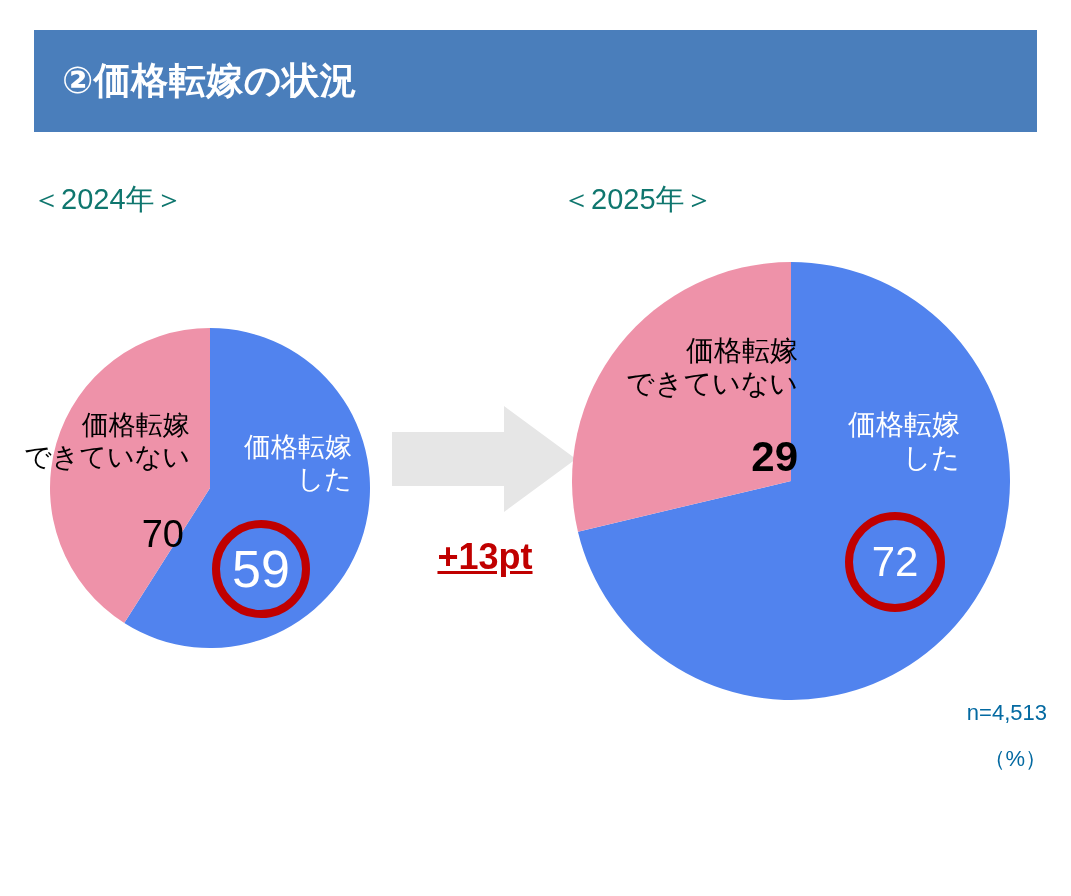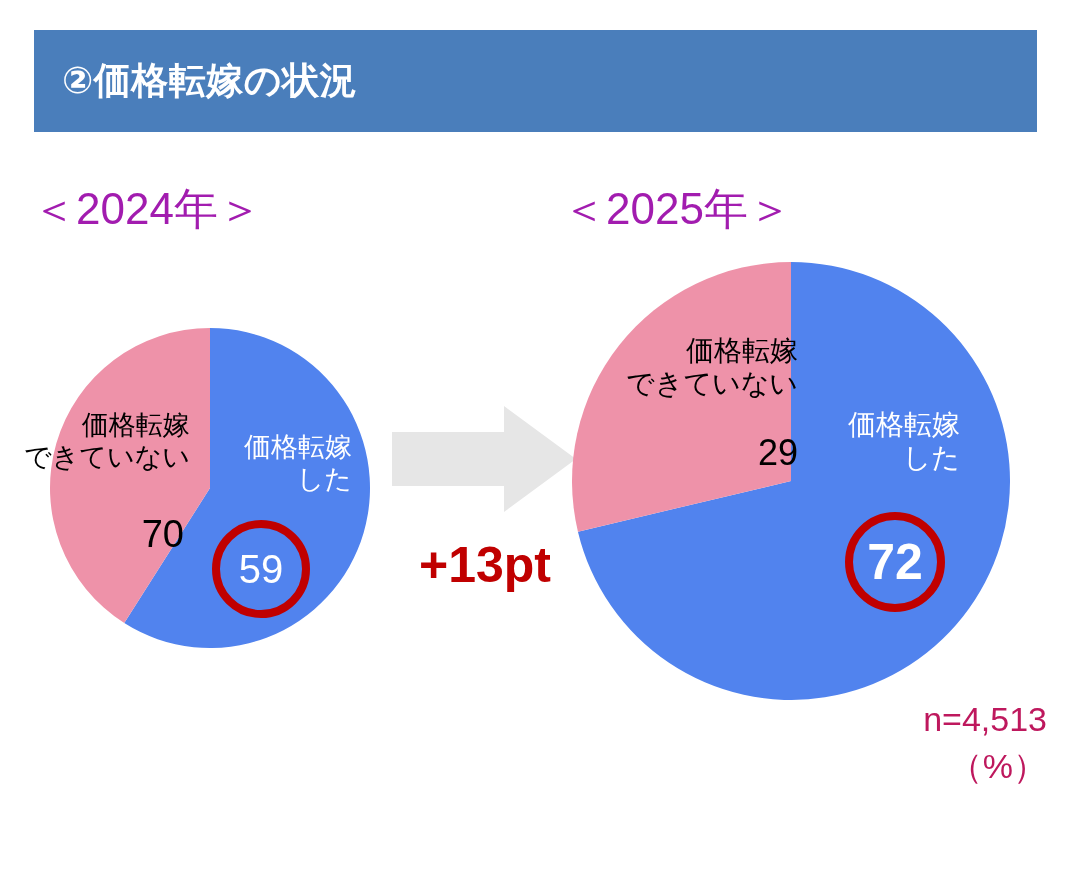--- a/index.html
+++ b/index.html
@@ -34,23 +34,23 @@
     font-size: 37px;
     font-weight: bold;
     color: #ffffff;
     letter-spacing: 0.5px;
     white-space: nowrap;
   }
 
   
   .year-caption {
     position: absolute;
-    font-size: 44px;
+    font-size: 29px;
     font-weight: normal;
-    color: #a21caf;
+    color: #0f766e;
     white-space: nowrap;
   }
   #year-caption-left  { left: 32px;  top: 180px; }
   #year-caption-right { left: 562px; top: 180px; }
 
   
   .pie-wrap { position: absolute; }
 
   #pie-2024 { left: 50px;  top: 328px; width: 320px; height: 320px; }
   #pie-2025 { left: 572px; top: 262px; width: 438px; height: 438px; }
@@ -85,22 +85,23 @@
   }
 
   
   #label-2025-pink {
     left: 588px; top: 334px;
     font-size: 28px;
     width: 210px;
   }
   #value-2025-pink {
     left: 588px; top: 432px;
-    font-size: 36px;
+    font-size: 42px;
     width: 210px;
+    font-weight: bold;
   }
   #label-2025-blue {
     left: 800px; top: 408px;
     font-size: 28px;
     width: 160px;
   }
 
   
   .highlight-circle {
     position: absolute;
@@ -109,53 +110,53 @@
     box-sizing: border-box;
     display: flex;
     align-items: center;
     justify-content: center;
     color: #ffffff;
     font-weight: normal;
   }
   #highlight-2024 {
     left: 212px; top: 520px;
     width: 98px; height: 98px;
-    font-size: 40px;
+    font-size: 52px;
   }
   #highlight-2025 {
     left: 845px; top: 512px;
     width: 100px; height: 100px;
-    font-size: 50px;
-    font-weight: bold;
+    font-size: 42px;
   }
 
   
   #transition-arrow {
     position: absolute;
     left: 392px; top: 404px;
     width: 184px; height: 110px;
   }
   #transition-arrow svg { display: block; width: 100%; height: 100%; }
 
   #delta-label {
     position: absolute;
     left: 392px; top: 536px;
     width: 186px;
     text-align: center;
-    font-size: 50px;
+    font-size: 36px;
     font-weight: bold;
     color: #c00000;
     white-space: nowrap;
+    text-decoration: underline;
   }
 
   
   .footnote {
     position: absolute;
-    font-size: 34px;
-    color: #be185d;
+    font-size: 22px;
+    color: #0369a1;
     text-align: right;
     white-space: nowrap;
   }
   #footnote-n       { right: 24px; top: 700px; }
   #footnote-percent { right: 24px; top: 744px; }
 </style>
 </head>
 <body>
 
 <div id="header-banner">

